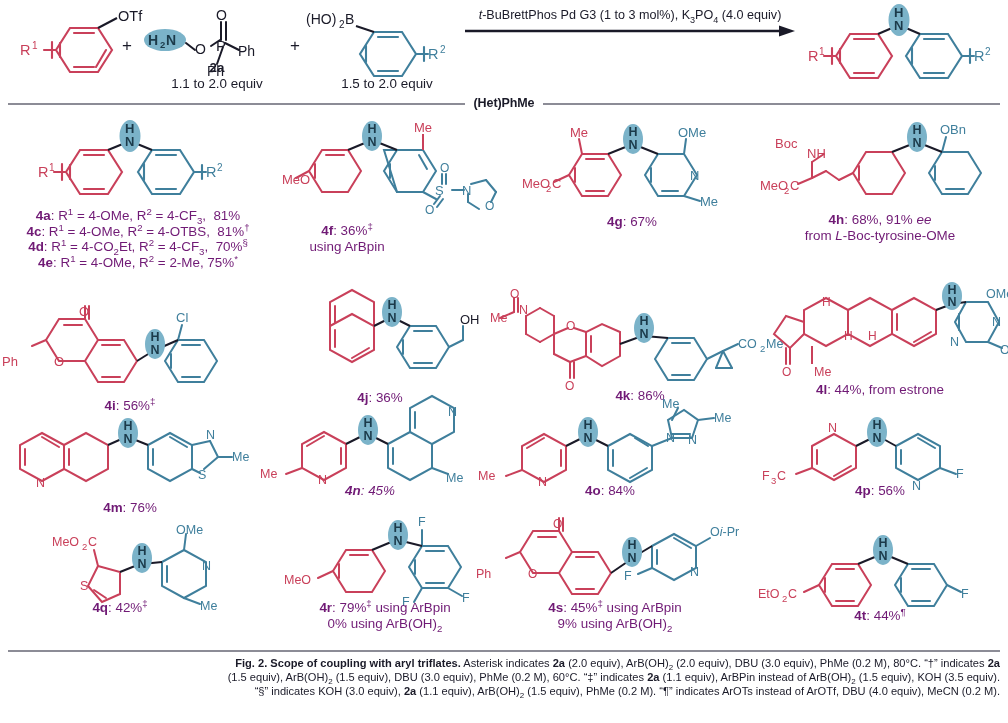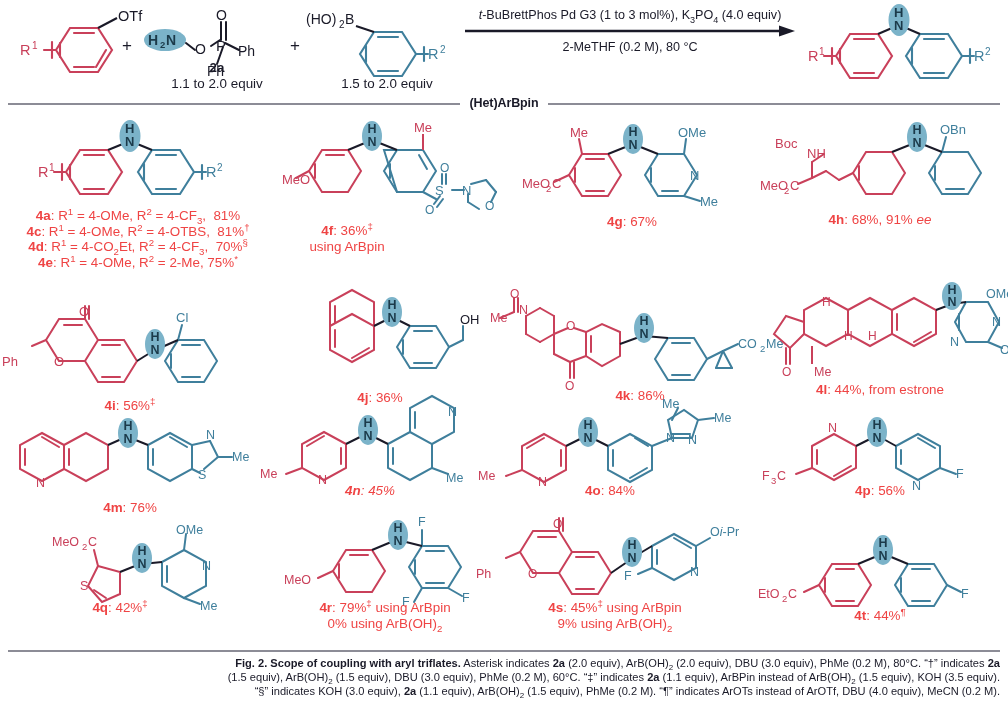--- a/index.html
+++ b/index.html
@@ -26,21 +26,21 @@
   .band-label span {
     background:#fff; padding:0 9px;
     font-size:12.5px; font-weight:bold; color:#1a1a28;
     letter-spacing:-0.1px;
   }
 
   
   .lbl {
     text-align:center;
     font-size:13.4px;
-    color:#ef4444;
+    color:#701a75;
     line-height:15.5px;
     white-space:nowrap;
   }
   .lbl b { font-weight:bold; }
   .lbl .it { font-style:italic; }
   sup { font-size:0.72em; vertical-align:super; line-height:0; }
   sub { font-size:0.72em; vertical-align:sub; line-height:0; }
 
   .cond {
     font-size:12.6px; color:#1a1a28; text-align:center; white-space:nowrap;
@@ -142,21 +142,20 @@
     <div class="abs eq" style="left:322px;top:76px;width:130px;">1.5 to 2.0 equiv</div>
 
     <div class="abs" style="left:465px;top:8px;width:330px;">
       <div class="cond">
         <span class="it">t</span>-BuBrettPhos Pd G3 (1 to 3 mol%), K<sub>3</sub>PO<sub>4</sub> (4.0 equiv)
       </div>
       <svg width="330" height="14" style="margin-top:2px;">
         <line x1="0" y1="7" x2="318" y2="7" stroke="#1a1a28" stroke-width="2.4"></line>
         <polygon points="330,7 314,1.5 314,12.5" fill="#1a1a28"></polygon>
       </svg>
-      <div class="cond" style="margin-top:2px;">2-MeTHF (0.2 M), 80 °C</div>
     </div>
 
     <div class="abs" style="left:808px;top:4px;">
       <svg width="195" height="82" viewBox="0 0 195 82">
         <g stroke="#c9405a" stroke-width="2.1" fill="none" stroke-linecap="round">
           <polygon points="42,30 70,30 84,52 70,74 42,74 28,52"></polygon>
           <line x1="46" y1="35" x2="66" y2="35"></line>
           <line x1="46" y1="69" x2="66" y2="69"></line>
           <line x1="16" y1="52" x2="28" y2="52"></line>
           <line x1="24" y1="44" x2="24" y2="60"></line>
@@ -178,21 +177,21 @@
         <text x="0" y="57" font-size="14.5" fill="#c9405a">R</text>
         <text x="11" y="51" font-size="10" fill="#c9405a">1</text>
         <text x="166" y="57" font-size="14.5" fill="#3f7f9c">R</text>
         <text x="177" y="51" font-size="10" fill="#3f7f9c">2</text>
       </svg>
     </div>
   </div>
 
   <div class="rule top"></div>
   <div class="band-label">
-    <span>(Het)ArBpin</span>
+    <span>(Het)PhMe</span>
   </div>
 
   <div class="abs" style="left:36px;top:120px;">
     <svg width="200" height="88" viewBox="0 0 200 88">
       <g stroke="#c9405a" stroke-width="2.1" fill="none" stroke-linecap="round">
         <polygon points="44,30 72,30 86,52 72,74 44,74 30,52"></polygon>
         <line x1="48" y1="35" x2="68" y2="35"></line>
         <line x1="48" y1="69" x2="68" y2="69"></line>
         <line x1="18" y1="52" x2="30" y2="52"></line>
         <line x1="26" y1="44" x2="26" y2="60"></line>
@@ -332,20 +331,21 @@
       <text x="15" y="30" font-size="13" fill="#c9405a">Boc</text>
       <text x="47" y="40" font-size="13" fill="#c9405a">NH</text>
       <text x="0" y="72" font-size="13" fill="#c9405a">MeO</text>
       <text x="24" y="76" font-size="9.5" fill="#c9405a">2</text>
       <text x="30" y="72" font-size="13" fill="#c9405a">C</text>
       <text x="180" y="16" font-size="13" fill="#3f7f9c">OBn</text>
     </svg>
   </div>
   <div class="abs" style="left:760px;top:212px;width:240px;">
     <div class="lbl"><b>4h</b>: 68%, 91% <span class="it">ee</span></div>
+    <div class="lbl">from <span class="it">L</span>-Boc-tyrosine-OMe</div>
   </div>
 
   <div class="abs" style="left:38px;top:300px;">
     <svg width="230" height="100" viewBox="0 0 230 100">
       <g stroke="#c9405a" stroke-width="2" fill="none" stroke-linecap="round">
         <polygon points="60,40 86,40 99,61 86,82 60,82 47,61"></polygon>
         <polyline points="60,40 47,19 21,19 8,40 21,61 47,61"></polyline>
         <line x1="64" y1="45" x2="82" y2="45"></line>
         <line x1="64" y1="77" x2="82" y2="77"></line>
         <line x1="26" y1="25" x2="44" y2="25"></line>

